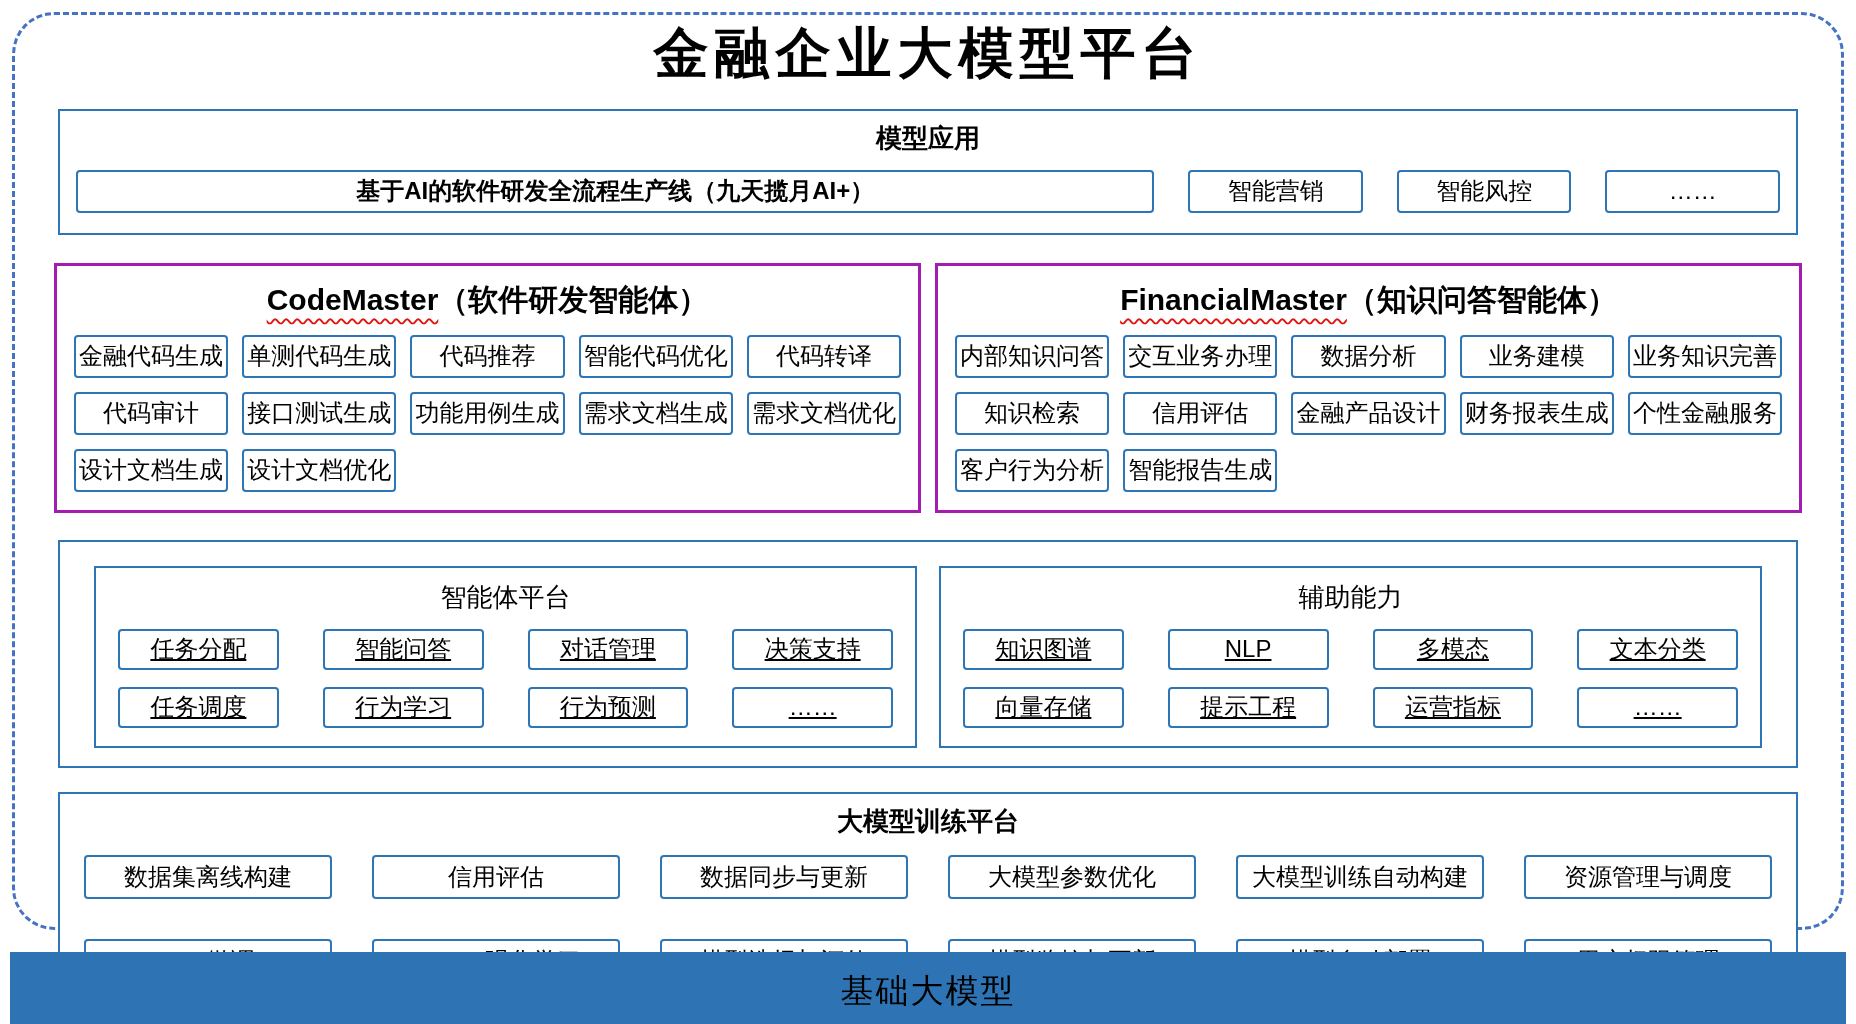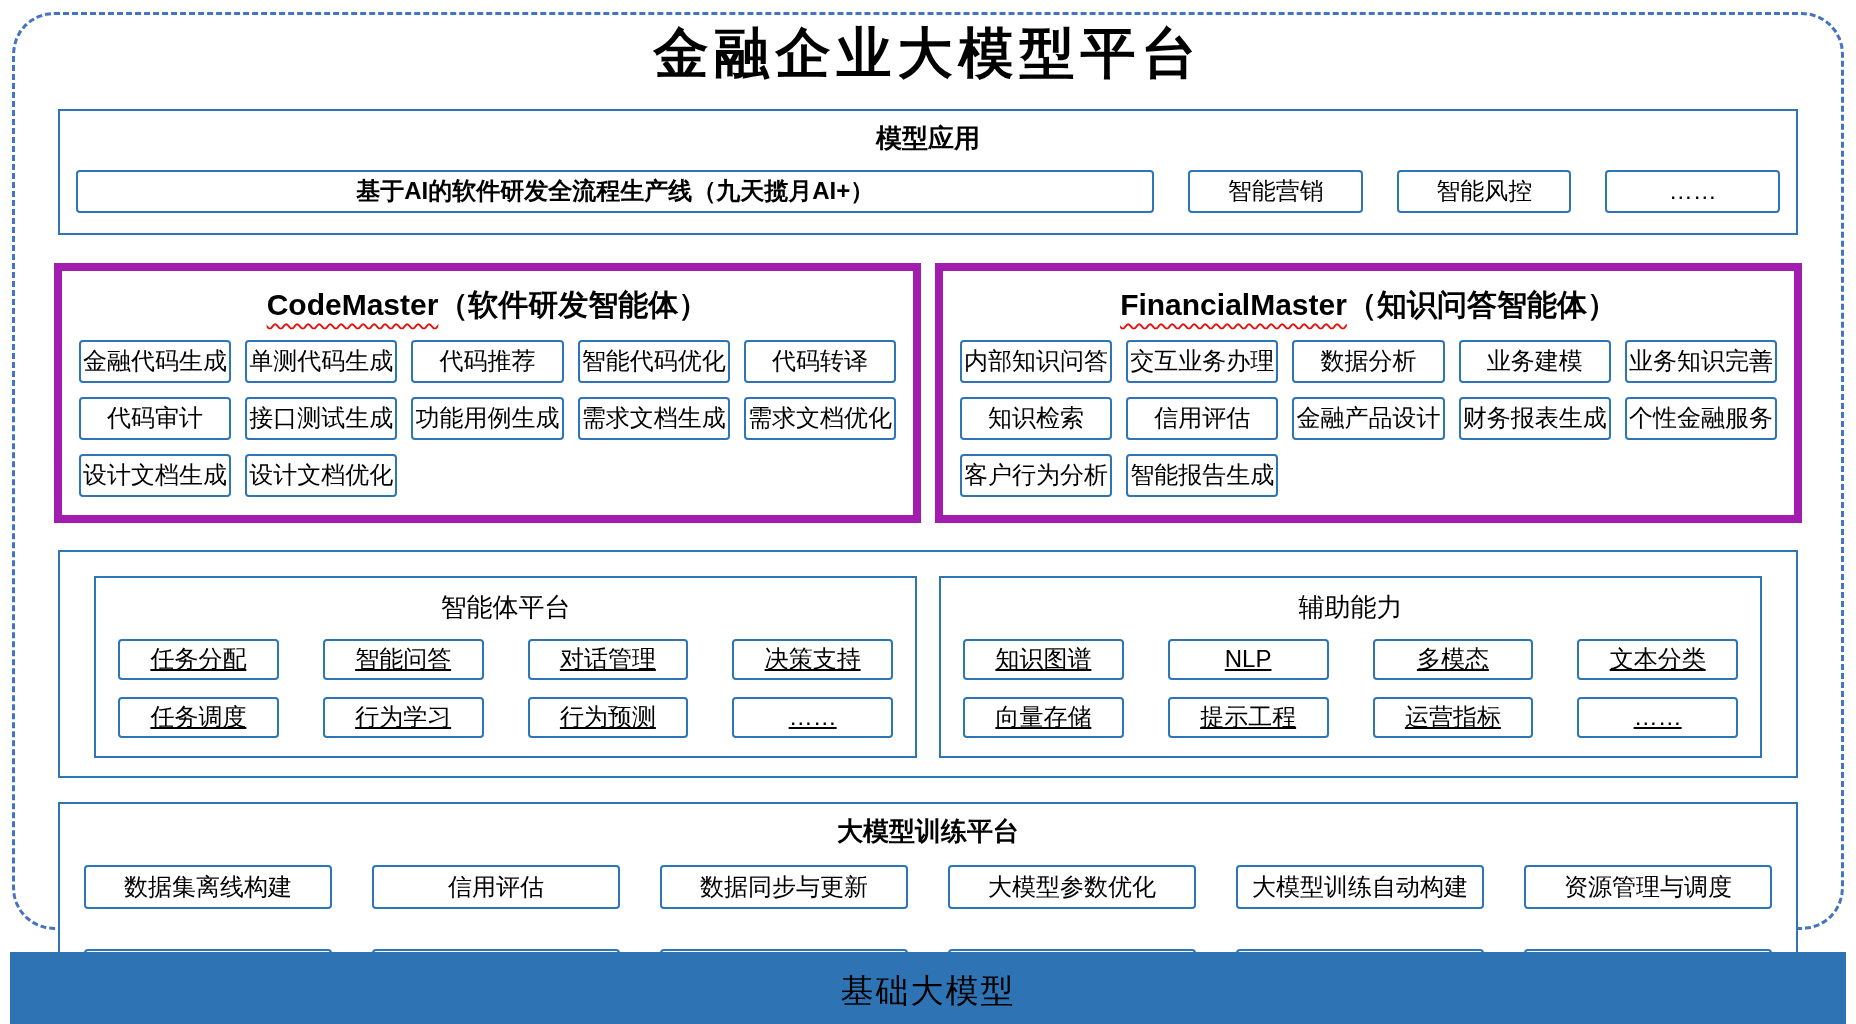--- a/index.html
+++ b/index.html
@@ -31,21 +31,21 @@
   }
 
   
   .sec-app { margin-top: 24px; padding: 10px 16px 20px; }
   .app-row { display: flex; gap: 34px; margin-top: 14px; height: 43px; }
   .app-main { flex: 6.3; font-weight: 700; }
   .app-small { flex: 1; }
 
   
   .agents-row { margin: 28px 54px 0; display: flex; gap: 14px; }
-  .agent-panel { flex: 1; border: 8px solid #a21caf; background: #fff; padding: 10px 17px 18px; }
+  .agent-panel { flex: 1; border: 3px solid #a21caf; background: #fff; padding: 10px 17px 18px; }
   .agent-header { text-align: center; font-size: 30px; font-weight: 700; margin: 4px 0 14px; }
   .squiggle {
     text-decoration: underline wavy #E3120B;
     text-decoration-thickness: 2px; text-underline-offset: 8px; text-decoration-skip-ink: none;
   }
   .agent-grid { display: grid; grid-template-columns: repeat(5, 1fr); column-gap: 22px; row-gap: 16px; gap: 14px; }
   .agent-grid .box { height: 43px; }
 
   
   .sec-runtime { margin-top: 27px; padding: 12px 0 18px; }

